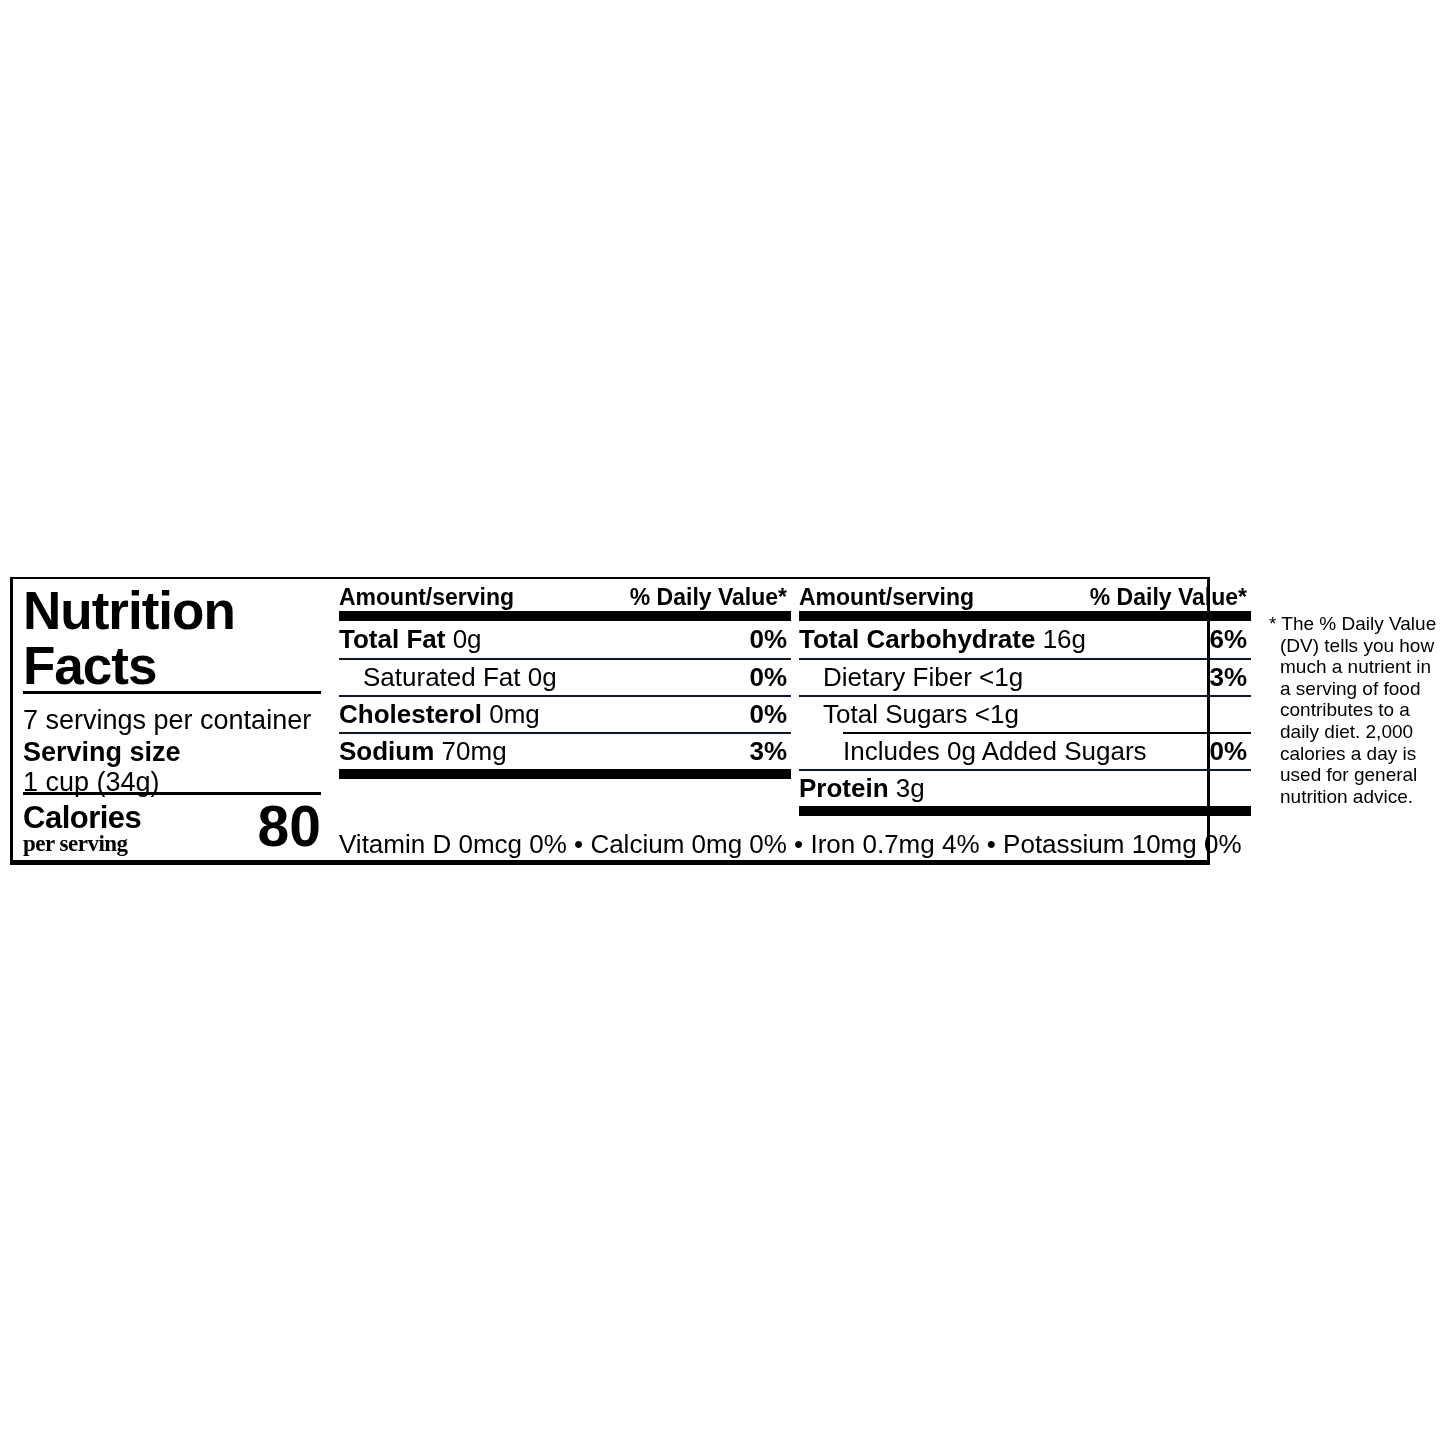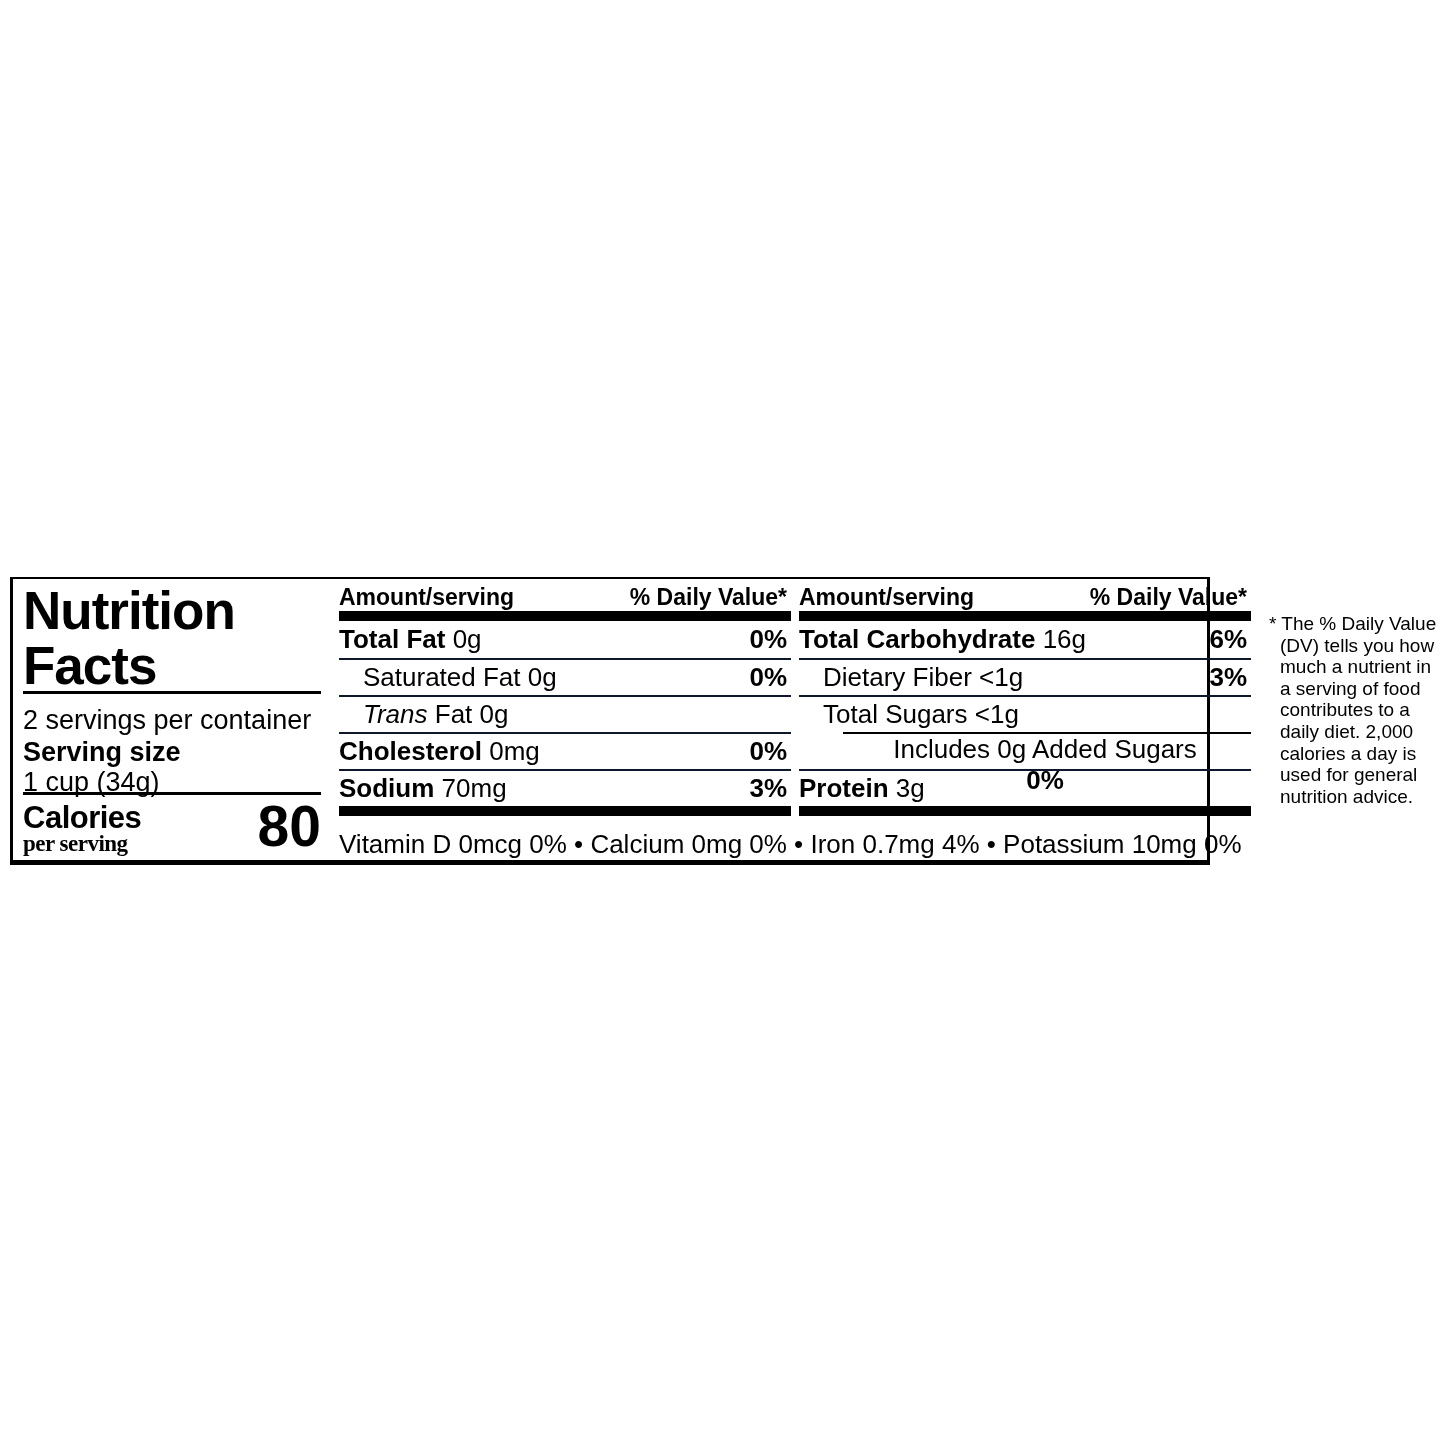--- a/index.html
+++ b/index.html
@@ -30,41 +30,41 @@
   .col2{left:786px;}
   .col-header{height:26px;display:flex;justify-content:space-between;align-items:flex-end;
     font-size:23px;font-weight:bold;padding-right:4px;box-sizing:border-box;}
   .thick-bar{height:10px;background:#000;}
   .row{height:37px;display:flex;justify-content:space-between;align-items:center;
     font-size:26px;padding-right:4px;box-sizing:border-box;}
   .row + .row{border-top:2px solid #0f172a;}
   .row .dv{font-weight:bold;white-space:nowrap;}
   .row .nm{white-space:nowrap;}
   .ind1{padding-left:24px;}
-  .ind2{padding-left:44px;flex-direction:column;}
+  .ind2{padding-left:44px;}
   .rule-ind{border-top:2px solid transparent !important;position:relative;}
   .rule-ind::before{content:"";position:absolute;top:-2px;left:44px;right:0;height:2px;background:#000;}
   
   .vitamins{position:absolute;left:326px;top:250px;font-size:26px;line-height:30px;white-space:nowrap;}
   
   .footnote{position:absolute;left:1256px;top:34px;width:170px;font-size:19px;line-height:21.6px;
     white-space:pre-line;padding-left:11px;text-indent:-11px;box-sizing:border-box;}
 </style>
 </head>
 <body>
 
 <div class="label">
 
   <div class="left-panel">
     <div class="nf-title">
       <div>Nutrition</div>
       <div>Facts</div>
     </div>
     <div class="lp-rule1"></div>
-    <div class="lp-servings">2 servings per container</div>
+    <div class="lp-servings">7 servings per container</div>
     <div class="lp-serving-size">Serving size</div>
     <div class="lp-serving-qty">1 cup (34g)</div>
     <div class="lp-rule2"></div>
     <div class="lp-calories">Calories</div>
     <div class="lp-per-serving">per serving</div>
     <div class="lp-cal-value">80</div>
   </div>
 
   <div class="col col1">
     <div class="col-header">
@@ -73,24 +73,20 @@
     </div>
     <div class="thick-bar"></div>
 
     <div class="row">
       <span class="nm"><b>Total Fat</b><i></i><span> 0g</span></span>
       <b class="dv">0%</b>
     </div>
     <div class="row ind1">
       <span class="nm"><b></b><i></i><span>Saturated Fat 0g</span></span>
       <b class="dv">0%</b>
-    </div>
-    <div class="row ind1">
-      <span class="nm"><b></b><i>Trans</i><span> Fat 0g</span></span>
-      <b class="dv"></b>
     </div>
     <div class="row">
       <span class="nm"><b>Cholesterol</b><i></i><span> 0mg</span></span>
       <b class="dv">0%</b>
     </div>
     <div class="row">
       <span class="nm"><b>Sodium</b><i></i><span> 70mg</span></span>
       <b class="dv">3%</b>
     </div>
     <div class="thick-bar"></div>

